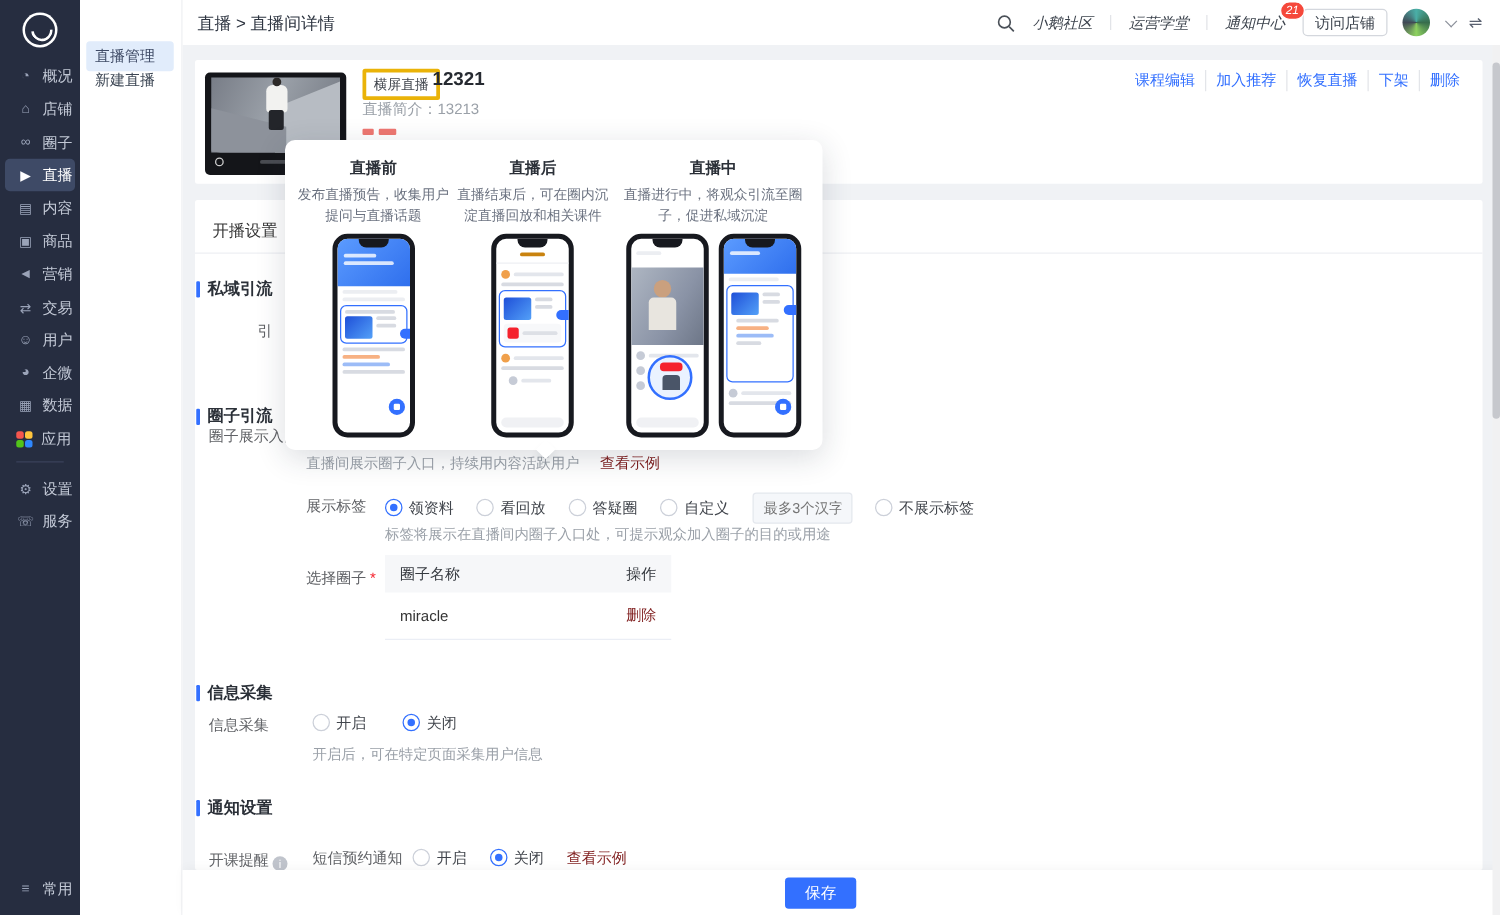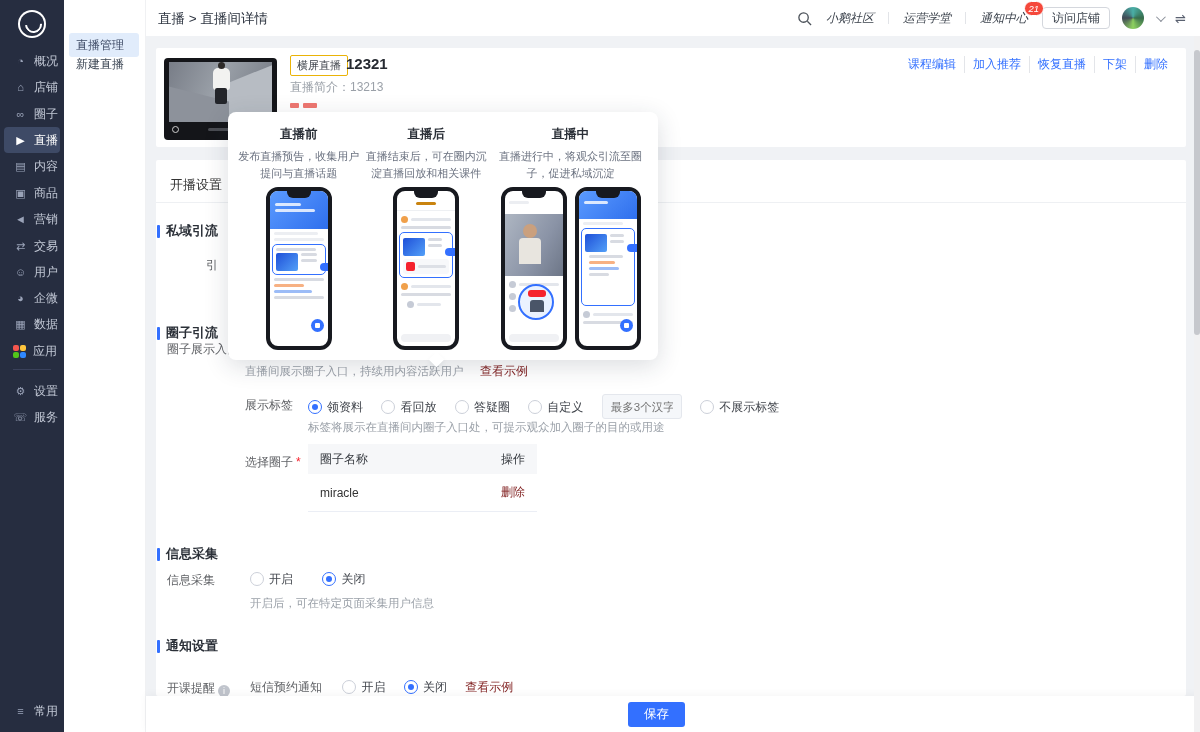--- a/index.html
+++ b/index.html
@@ -60,21 +60,21 @@
   .scene::before { content:""; position:absolute; right:-18px; top:10px; width:70px; height:60px; background:#b7bcc3; transform:skewY(-22deg); }
   .scene .steps { position:absolute; left:0; bottom:-6px; width:60px; height:34px; background:#8d929b; transform:skewY(14deg); }
   .person { position:absolute; left:44px; top:6px; width:17px; height:22px; background:#f2f2f0; border-radius:5px 5px 3px 3px; }
   .person::before { content:""; position:absolute; left:5px; top:-6px; width:7px; height:7px; border-radius:50%; background:#2d2a28; }
   .person::after { content:""; position:absolute; left:2px; top:20px; width:12px; height:16px; background:#23252a; border-radius:2px; }
   .thumb .bar { height:14px; display:flex; align-items:center; justify-content:space-between; padding:0 3px; }
   .bar .o-circle { width:7px; height:7px; border:1px solid #cfcfcf; border-radius:50%; }
   .bar .dashes { width:26px; height:3px; background:#4a4c52; border-radius:2px; }
   .bar .f-circle { width:7px; height:7px; background:#fff; border-radius:50%; }
 
-  .type-badge { position:absolute; left:134px; top:7px; border:1px solid #eab308; border-radius:2px;
+  .type-badge { position:absolute; left:134px; top:7px; border:3px solid #eab308; border-radius:2px;
           font-size:11px; color:#40454d; padding:2px 6px; background:#fff; }
   .stream-title { position:absolute; left:190px; top:7px; font-size:15px; font-weight:bold; color:#262a31; }
   .meta { position:absolute; left:134px; font-size:12px; color:#9aa0a8; }
   .status-partial { position:absolute; left:134px; top:55px; display:flex; gap:4px; }
   .status-partial i { height:5px; border-radius:1px; background:#e94a41; opacity:.75; }
   .actions { position:absolute; right:10px; top:8px; display:flex; align-items:center; font-size:12px; }
   .action-link { color:#3370ff; cursor:pointer; padding:0 8px;font-family:Liberation Mono, monospace; }
   .action-link:not(:last-child) { border-right:1px solid #e3e5e9; }
 
   
@@ -334,21 +334,21 @@
       <span class="radio checked"></span><span class="radio-label">关闭</span>
     </div>
     <div class="helper abs" style="left:94px;top:436px">开启后，可在特定页面采集用户信息</div>
 
     <div class="sec-title" style="left:1px;top:477px">
         <span class="bar3"></span>
         <span>通知设置</span>
       </div>
     <div class="flabel" style="left:11px;top:520px"><span>开课提醒</span><i class="info-icon">i</i></div>
     <div class="abs" style="left:94px;top:517px">
-      <span class="flabel" style="position:static;margin-right:16px">短信预约通知</span>
+      <span class="flabel" style="position:static;margin-right:4px">短信预约通知</span>
       <span class="radio"></span><span class="radio-label">开启</span>
       <span class="radio checked"></span><span class="radio-label">关闭</span>
       <span class="link">查看示例</span>
     </div>
   </section>
 
   <div id="popup">
     <div class="pcol c1">
       <div class="ptitle">直播前</div>
       <div class="pdesc">发布直播预告，收集用户提问与直播话题</div>

